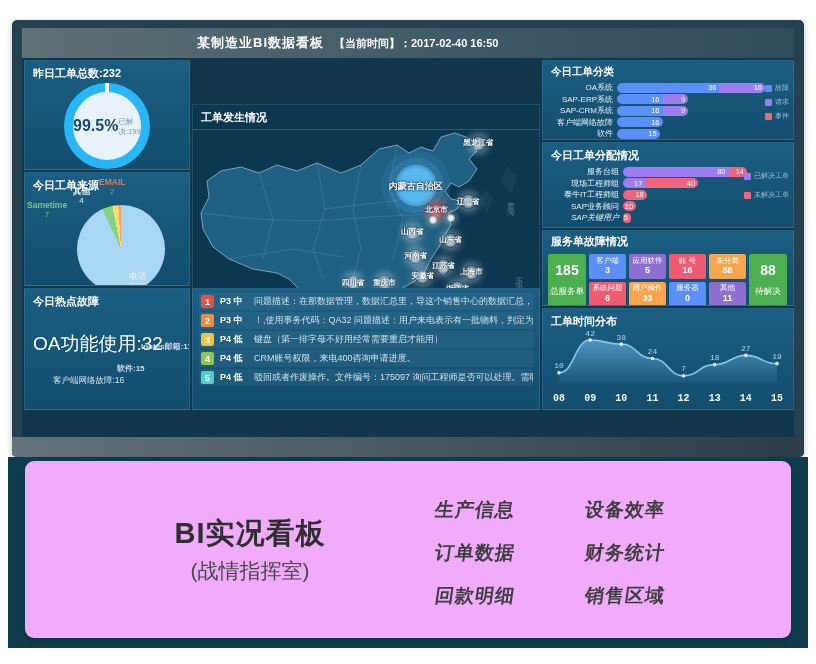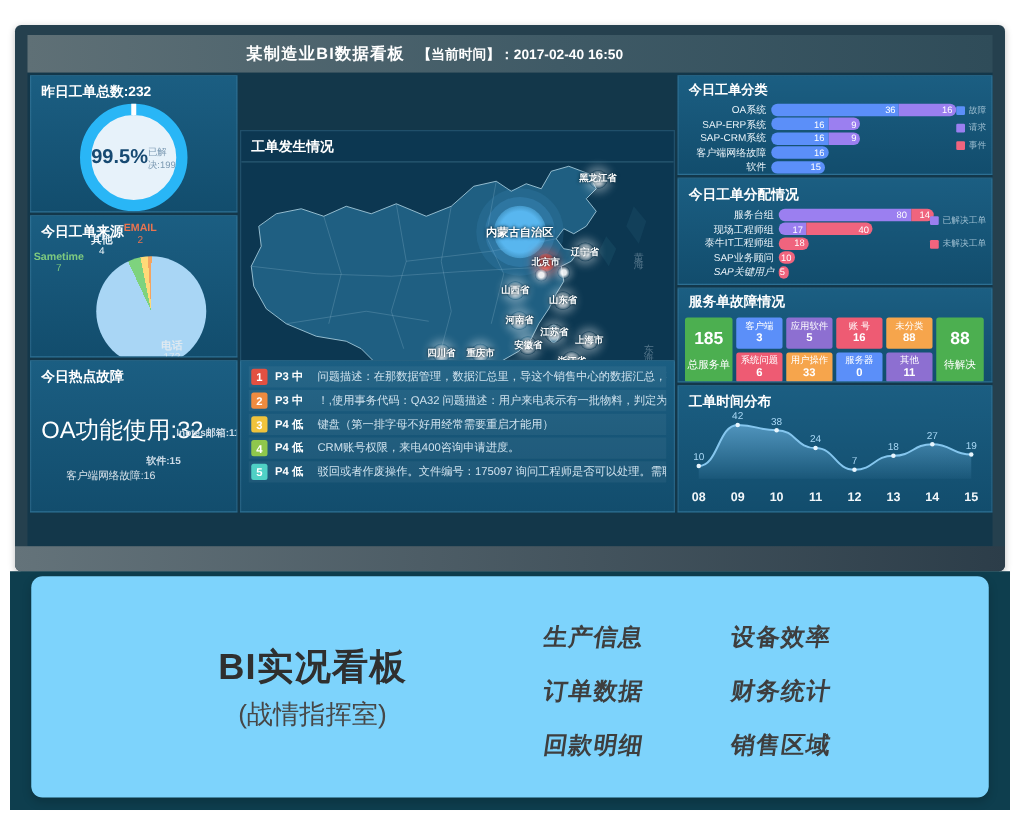--- a/index.html
+++ b/index.html
@@ -61,21 +61,21 @@
   .t5chip{width:13px;height:13px;border-radius:2px;color:#fff;font-size:9px;font-weight:bold;display:flex;align-items:center;justify-content:center;margin:0 6px 0 2px;flex:none;}
   .t5pr{width:34px;font-size:9px;font-weight:bold;color:#fff;flex:none;}
   .t5desc{font-size:9px;color:#cfe2ee;white-space:nowrap;overflow:hidden;}
 
   
   .p-class{left:530px;top:40px;width:252px;height:80px;}
   .p-class .ptitle{padding:4px 8px 2px;font-size:10.5px;}
   .p-alloc{left:530px;top:122px;width:252px;height:86px;}
   .p-faults{left:530px;top:210px;width:252px;height:76px;}
   .p-faults .ptitle{padding:3px 8px 2px;}
-  .p-time{left:530px;top:288px;width:252px;height:102px;}
+  .p-time{left:530px;top:288px;width:252px;height:102px;font-family:Liberation Mono, monospace;}
 
   .brow{display:flex;align-items:center;height:10px;margin:1.5px 6px;}
   .blab{color:#e8f2f8;font-size:8px;text-align:right;padding-right:4px;flex:none;}
   .bbar{display:flex;height:10px;}
   .bseg{display:flex;align-items:center;justify-content:flex-end;color:#fff;font-size:7.5px;padding-right:3px;box-sizing:border-box;}
   .bseg:first-child{border-radius:5px 0 0 5px;}
   .bseg:last-child{border-radius:0 5px 5px 0;}
   .bseg:first-child:last-child{border-radius:5px;}
   .legend{position:absolute;right:4px;display:flex;flex-direction:column;gap:4px;}
   .lg-class{top:22px;} .lg-alloc{top:28px;gap:9px;}
@@ -88,21 +88,21 @@
   .fbig .l{font-size:8.5px;font-weight:normal;}
   .fgrid{display:grid;grid-template-columns:repeat(4,37px);grid-auto-rows:24.5px;gap:3px;}
   .fcell{border-radius:2px;color:#fff;display:flex;flex-direction:column;align-items:center;justify-content:center;line-height:1.15;}
   .fcell .fl{font-size:7.5px;}
   .fcell .fv{font-size:9px;font-weight:bold;}
 
   #time-svg{position:absolute;left:4px;top:16px;}
 
   
   .hero{position:absolute;left:8px;top:457px;width:800px;height:191px;background:#0e3e4e;}
-  .card{position:absolute;left:25px;top:461px;width:766px;height:177px;background:#7dd3fc;border-radius:9px;box-shadow:0 3px 8px rgba(0,0,0,.18);}
+  .card{position:absolute;left:25px;top:461px;width:766px;height:177px;background:#f0abfc;border-radius:9px;box-shadow:0 3px 8px rgba(0,0,0,.18);}
   .card-title{position:absolute;left:95px;top:53px;width:260px;text-align:center;font-size:29px;font-weight:bold;color:#2f2f2f;letter-spacing:1px;}
   .card-sub{position:absolute;left:95px;top:96px;width:260px;text-align:center;font-size:21px;color:#474747;}
   .menu-item{position:absolute;font-size:19px;font-weight:bold;color:#3e3e3e;transform:skewX(-8deg);letter-spacing:1px;}
   .m11{left:410px;top:36px;} .m12{left:410px;top:79px;} .m13{left:410px;top:122px;}
   .m21{left:560px;top:36px;} .m22{left:560px;top:79px;} .m23{left:560px;top:122px;}
 </style>
 </head>
 <body>
 
 <div id="stage">

